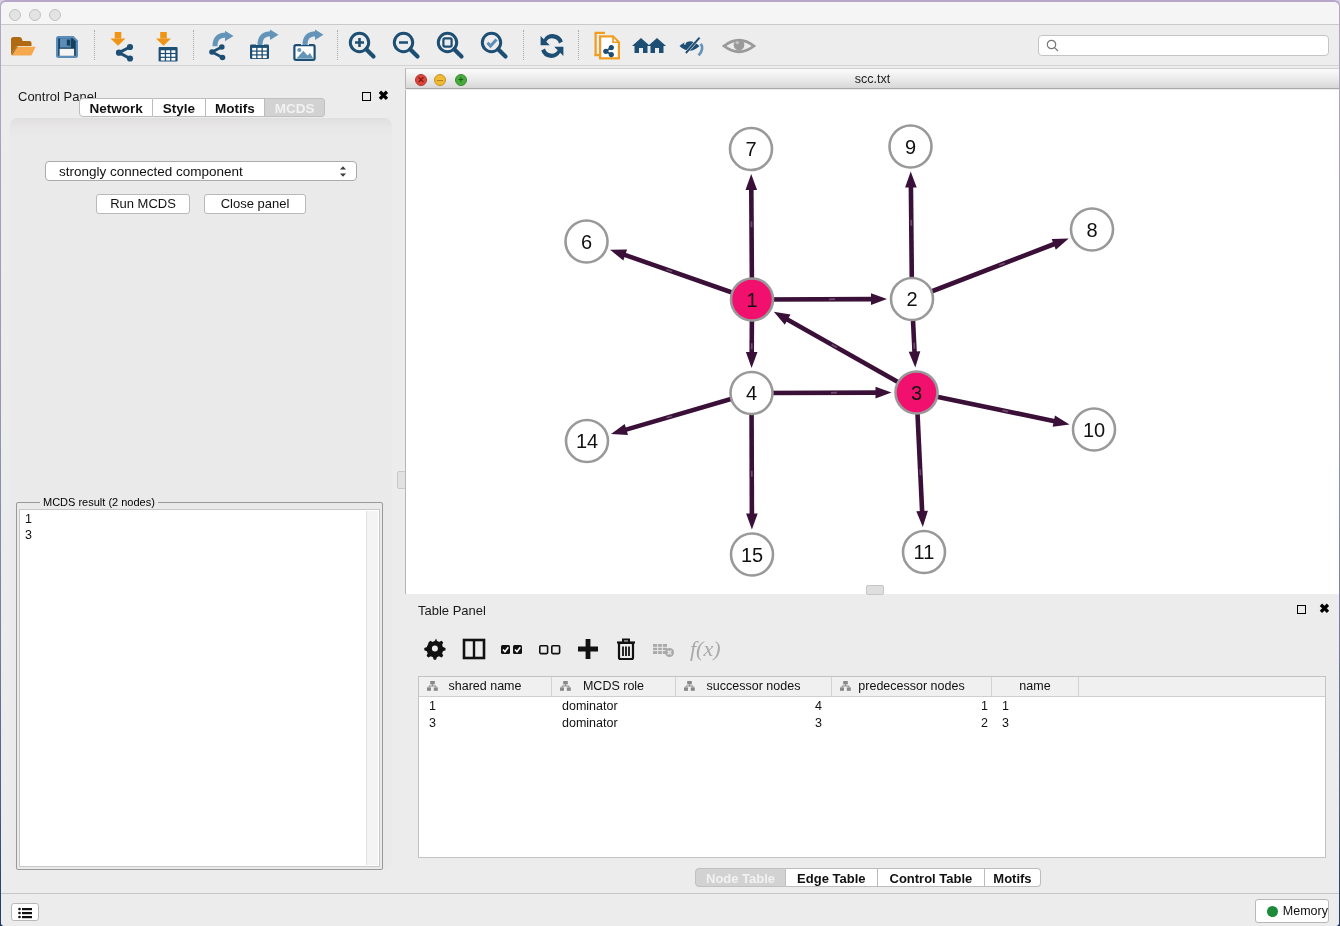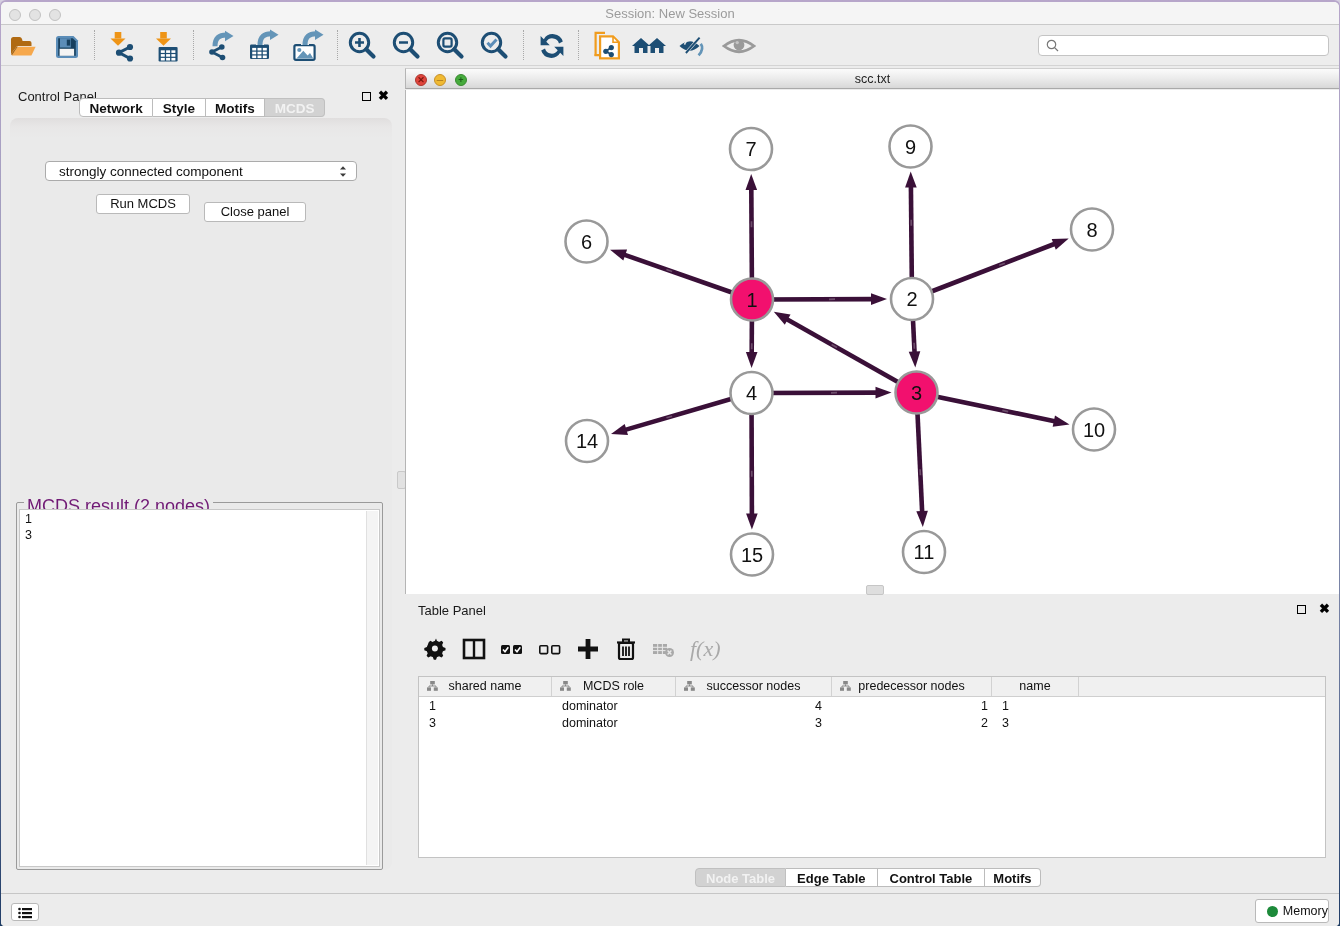--- a/index.html
+++ b/index.html
@@ -29,21 +29,21 @@
        border:1px solid #bcbcbc;border-left:none;box-sizing:border-box;padding:0 9.5px;}
   .tab.first{border-left:1px solid #bcbcbc;border-radius:4px 0 0 4px;}
   .tab.last{border-radius:0 4px 4px 0;}
   .tab.sel{background:#d2d2d2;color:#f2f2f2;border-color:#c0c0c0;}
   #ctlpanel{left:9px;top:116px;width:382px;height:752px;background:#eaeaea;border-radius:8px;
             background:linear-gradient(to bottom,#e0dede 0,#e8e7e7 9px,#eaeaea 20px);}
   .btn{position:absolute;background:#fff;border:1px solid #b9b9b9;border-radius:3px;box-sizing:border-box;
        font-size:13px;color:#111;text-align:center;}
   #mcdsbox{position:absolute;left:6px;top:378px;width:367px;height:374px;}
   #mcdsbox .bd{position:absolute;left:0;top:6px;right:0;bottom:0;border:1px solid #9a9a9a;border-radius:2px;}
-  #mcdsbox .lg{position:absolute;left:8px;top:0;background:#eaeaea;padding:0 3px;font-size:18px;color:#701a75;}
+  #mcdsbox .lg{position:absolute;left:24px;top:0;background:#eaeaea;padding:0 3px;font-size:11px;color:#000000;}
   #mcdsbox .inner{position:absolute;left:3px;top:13px;width:361px;height:358px;background:#fff;border:1px solid #c8c8c8;box-sizing:border-box;}
   #mcdsbox .sb{position:absolute;right:1px;top:1px;width:11px;height:354px;background:#f4f4f4;border-left:1px solid #e0e0e0;}
   
   #netwin-title{left:404px;top:66px;width:934px;height:21px;
      background:linear-gradient(to bottom,#fbfbfb 0,#ededed 45%,#dcdcdc 90%,#d7d7d7 100%);
      border-bottom:1px solid #a9a9a9;border-top:1px solid #cfcfcf;border-left:1px solid #b5b5b5;box-sizing:border-box;}
   .light{position:absolute;top:5px;width:12px;height:12px;border-radius:50%;box-sizing:border-box;
          text-align:center;line-height:10.5px;font-size:9px;font-weight:bold;}
   #canvas{left:404px;top:88px;width:934px;height:504px;background:#fff;border-left:1px solid #b5b5b5;box-sizing:border-box;}
   
@@ -60,21 +60,20 @@
 </style>
 </head>
 <body>
 <div id="frame"></div>
 <div id="app">
 
   <div class="abs" id="titlebar">
     <div class="tl" style="left:8px;"></div>
     <div class="tl" style="left:28px;"></div>
     <div class="tl" style="left:48px;"></div>
-    <div id="title-text">Session: New Session</div>
   </div>
 
   <div class="abs" id="toolbar">
 
     <svg class="ticon" width="30" height="24" viewBox="0 0 30 24" style="position:absolute;left:8px;top:10px;">
 <path d="M2 19 L2 4.5 Q2 2 4.5 2 L10.5 2 Q12.3 2 12.9 3.8 L13.6 6 L20.5 6 Q22.5 6 22.5 8 L22.5 11 L8 11 Z" fill="#b06a12"></path>
 <path d="M8.8 11.8 L26.6 11.8 L22.4 20.6 L3 20.6 Z" fill="#f6a84c"></path>
 <path d="M2 19 L8 11 L8.8 11.8 L3 20.6 Z" fill="#b06a12"></path>
       </svg>
 <svg class="ticon" width="24" height="24" viewBox="0 0 24 24" style="position:absolute;left:54px;top:10px;">
@@ -237,21 +236,21 @@
   </div>
   <div class="abs" id="ctlpanel">
     <div style="position:absolute;left:35px;top:43px;width:312px;height:20px;background:#fff;border:1px solid #ababab;border-radius:4px;box-sizing:border-box;">
       <span style="position:absolute;left:13px;top:2px;font-size:13.5px;color:#111;">strongly connected component</span>
       <svg width="8" height="13" viewBox="0 0 8 13" style="position:absolute;right:9px;top:3px;">
         <path d="M1 4.6 L4 1.2 L7 4.6 Z" fill="#3a3a3a"></path>
         <path d="M1 8.4 L4 11.8 L7 8.4 Z" fill="#3a3a3a"></path>
       </svg>
     </div>
     <div class="btn" style="left:86px;top:76px;width:94px;height:20px;line-height:18px;">Run MCDS</div>
-    <div class="btn" style="left:194px;top:76px;width:102px;height:20px;line-height:18px;margin-top:8px;">Close panel</div>
+    <div class="btn" style="left:194px;top:76px;width:102px;height:20px;line-height:18px;">Close panel</div>
     <div id="mcdsbox">
       <div class="bd"></div>
       <div class="lg">MCDS result (2 nodes)</div>
       <div class="inner">
         <div style="position:absolute;left:5px;top:1px;font-size:12.5px;line-height:16px;color:#111;">1<br>3</div>
         <div class="sb"></div>
       </div>
     </div>
   </div>
 

